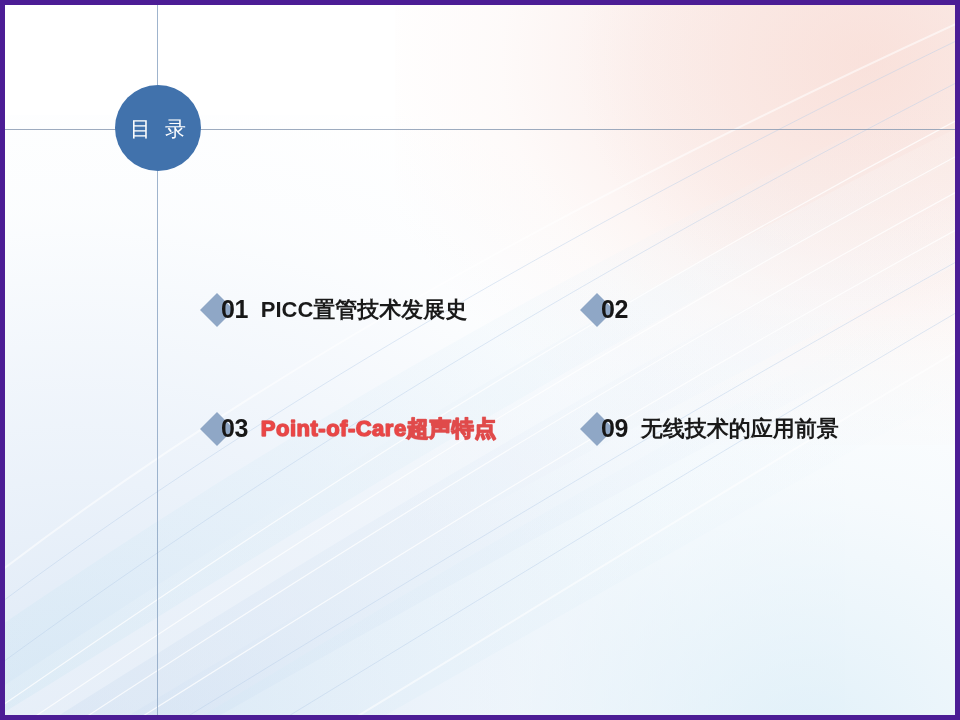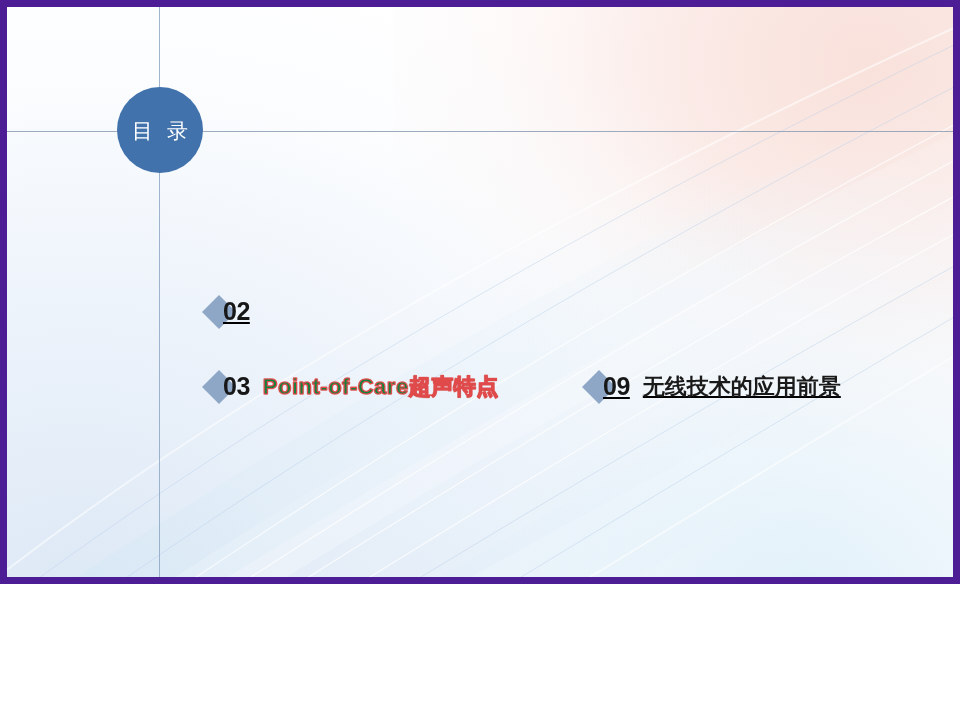--- a/index.html
+++ b/index.html
@@ -8,24 +8,24 @@
     padding: 0;
     background: #ffffff;
   }
   body {
     font-family: "Liberation Sans", "DejaVu Sans", sans-serif;
   }
 
   .slide {
     position: relative;
     width: 960px;
-    height: 584px;
+    height: 720px;
     overflow: hidden;
     background: #ffffff;
-    border: 7px solid #4c1d95;
+    border: 5px solid #4c1d95;
     box-sizing: border-box;
   }
 
   
   .bg-layer {
     position: absolute;
     inset: 0;
     pointer-events: none;
   }
 
@@ -132,29 +132,29 @@
     position: absolute;
     left: 200px;
     top: 292px;
     width: 740px;
   }
   .agenda-row {
     display: flex;
     align-items: flex-start;
   }
   .agenda-row + .agenda-row {
-    margin-top: 50px;
+    margin-top: 94px;
   }
   .agenda-item {
     display: flex;
     align-items: center;
     position: relative;
   }
   .agenda-item.col-left  { width: 380px; }
-  .agenda-item.col-right { width: 360px; text-decoration: underline; }
+  .agenda-item.col-right { width: 360px; }
 
   .diamond {
     width: 24px;
     height: 24px;
     background: #8FA7C6;
     transform: rotate(45deg);
     flex: 0 0 auto;
     margin-right: -8px;
     position: relative;
     z-index: 1;
@@ -179,21 +179,21 @@
     margin-left: 13px;
     white-space: nowrap;
   }
   .item-text.regular {
     font-weight: bold;
     letter-spacing: 0px;
   }
 
   
   .item-text.highlight {
-    color: #15803d;
+    color: #ef4444;
     -webkit-text-stroke: 1.1px #e04a4a;
     text-shadow:
        1px 0 0 rgba(224,74,74,.35),
       -1px 0 0 rgba(224,74,74,.35),
        0 1px 0 rgba(224,74,74,.35),
        0 -1px 0 rgba(224,74,74,.35);
     letter-spacing: 0.5px;
   }
 </style>
 </head>
@@ -253,20 +253,25 @@
   <div class="guide-h"></div>
   <div class="guide-v"></div>
 
   <div class="title-circle">
     <span class="label">目 录</span>
   </div>
 
   <div class="agenda">
 
     <div class="agenda-row">
+      <div class="agenda-item col-left">
+        <span class="diamond"></span>
+        <span class="item-num">01</span>
+        <span class="item-text regular">PICC置管技术发展史</span>
+      </div>
 
       <div class="agenda-item col-right">
         <span class="diamond"></span>
         <span class="item-num">02</span>
       </div>
     </div>
 
     <div class="agenda-row">
       <div class="agenda-item col-left">
         <span class="diamond"></span>

